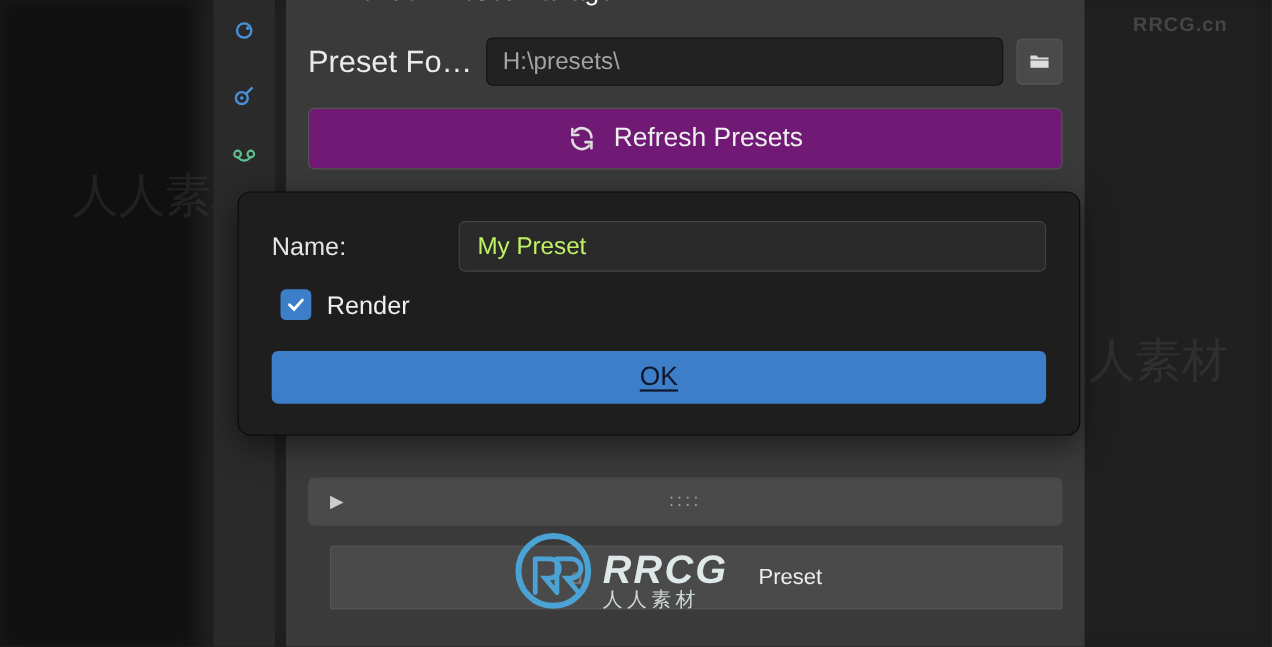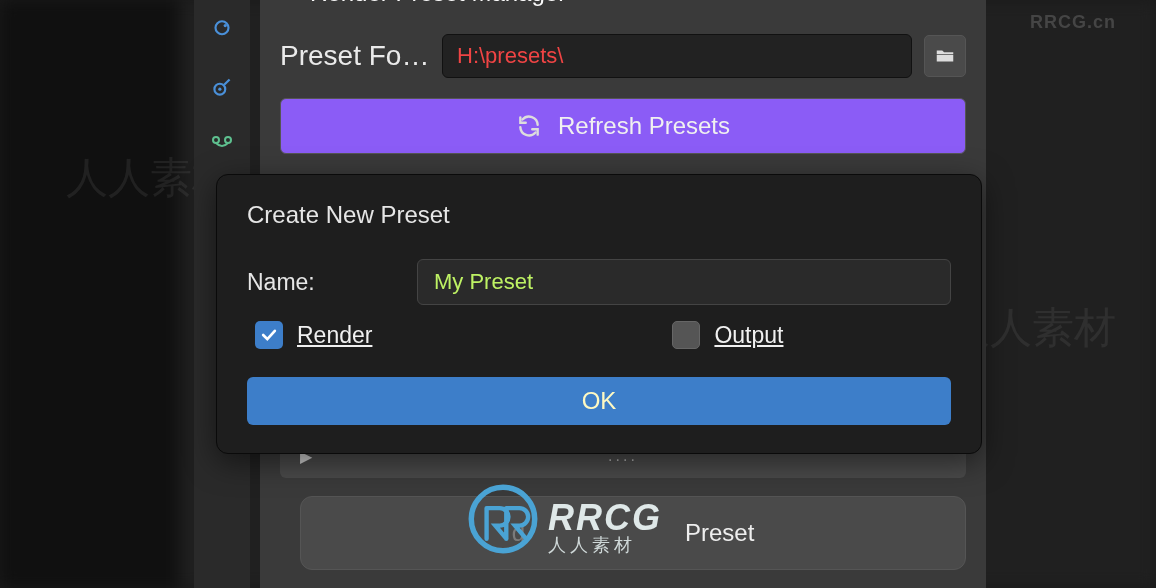--- a/index.html
+++ b/index.html
@@ -85,37 +85,37 @@
     }
     .field {
       flex: 1;
       background: #222;
       border: 1px solid #111;
       border-radius: 6px;
       height: 44px;
       display: flex;
       align-items: center;
       padding: 11px 14px;
-      color: #ef4444;
+      color: #a3a3a3;
       font-size: 22px;
     }
     .folder-btn {
       width: 42px;
       height: 42px;
       background: #4a4a4a;
       border: 1px solid #555;
       border-radius: 5px;
       display: flex;
       align-items: center;
       justify-content: center;
       color: #ddd;
       cursor: pointer;
     }
     .big-btn {
-      background: #8b5cf6;
+      background: #701a75;
       border: 1px solid #555;
       border-radius: 6px;
       height: 56px;
       display: flex;
       align-items: center;
       justify-content: center;
       gap: 16px;
       color: #f0f0f0;
       font-size: 24px;
       cursor: pointer;
@@ -172,29 +172,30 @@
       width: 28px;
       height: 28px;
       border-radius: 5px;
       display: flex;
       align-items: center;
       justify-content: center;
       cursor:pointer;
     }
     .cb.on { background: #3d7ec9; }
     .cb.off { background: #555; border: 1px solid #666; }
-    .check-label { color: #f0f0f0; font-size: 23px; text-decoration: underline; }
+    .check-label { color: #f0f0f0; font-size: 23px; }
     .ok-btn {
       width: 100%;
       height: 48px;
       background: #3d7ec9;
       border: none;
       border-radius: 6px;
-      color: #fef9c3;
+      color: #0f172a;
       font-size: 24px;
+      text-decoration: underline;
       text-underline-offset: 4px;
       cursor: pointer;
     }
     .lower-bar {
       margin-top: 280px;
       background: #4a4a4a;
       border-radius: 6px;
       height: 44px;
       display: flex;
       align-items: center;
@@ -223,26 +224,26 @@
     }
     .logo svg { width: 70px; height: 70px; }
     .logo-text { display:flex; flex-direction:column; line-height:1; }
     .logo-text .big { font-size: 36px; font-weight: 800; color:#dfe8e8; font-style: italic; letter-spacing: 2px;}
     .logo-text .small { font-size: 18px; color:#cfd8d8; letter-spacing: 4px;}
     .back-preset-btn {
       position: absolute;
       left: 300px;
       right: 190px;
       top: 496px;
-      height: 74px;
+      height: 58px;
       background: #4a4a4a;
-      border-radius: 12px;
+      border-radius: 2px;
       border: 1px solid #555;
       display:flex; align-items:center; justify-content:center;
-      color:#eee; font-size:24px;
+      color:#eee; font-size:20px;
     }
   </style>
 </head>
 <body>
 
 <div class="bg-blur"></div>
 
 <div class="watermark1">RRCG.cn</div>
 <div class="wm-chars" style="left:66px; top:150px;">人人素材</div>
 <div class="wm-chars" style="left:540px; top:150px;">人人素材</div>
@@ -306,38 +307,33 @@
     <span class="grip">::::</span>
   </div>
 </div>
 
 <div class="back-preset-btn">
   <span style="opacity:.3; margin-right:160px;">d</span>
   <span>Preset</span>
 </div>
 
 <div class="dialog">
-  <div class="dlg-title">Create New Preset</div>
   <div class="dlg-row">
     <div class="dlg-label">Name:</div>
     <input class="dlg-input" value="My Preset" style="">
   </div>
   <div class="checks">
     <div class="check">
       <div class="cb on">
         <svg viewBox="0 0 24 24" width="20" height="20" fill="none" stroke="#fff" stroke-width="3.2" stroke-linecap="round">
             <polyline points="5 12 10 17 19 7"></polyline>
           </svg>
       </div>
       <span class="check-label">Render</span>
     </div>
-    <div class="check" style="margin-left:200px;">
-      <div class="cb off"></div>
-      <span class="check-label">Output</span>
-    </div>
   </div>
   <button class="ok-btn">OK</button>
 </div>
 
 <div class="logo">
   <svg viewBox="0 0 64 64">
     <circle cx="32" cy="32" r="29" fill="none" stroke="#4aa3d4" stroke-width="5"></circle>
     <path d="M17 22 h12 a8 8 0 0 1 0 16 h-4 l10 12 M17 22 v28 M35 22 v28 M35 22 h12 a8 8 0 0 1 0 16 h-4 l10 12" fill="none" stroke="#4aa3d4" stroke-width="4" stroke-linecap="round"></path>
   </svg>
   <div class="logo-text">

